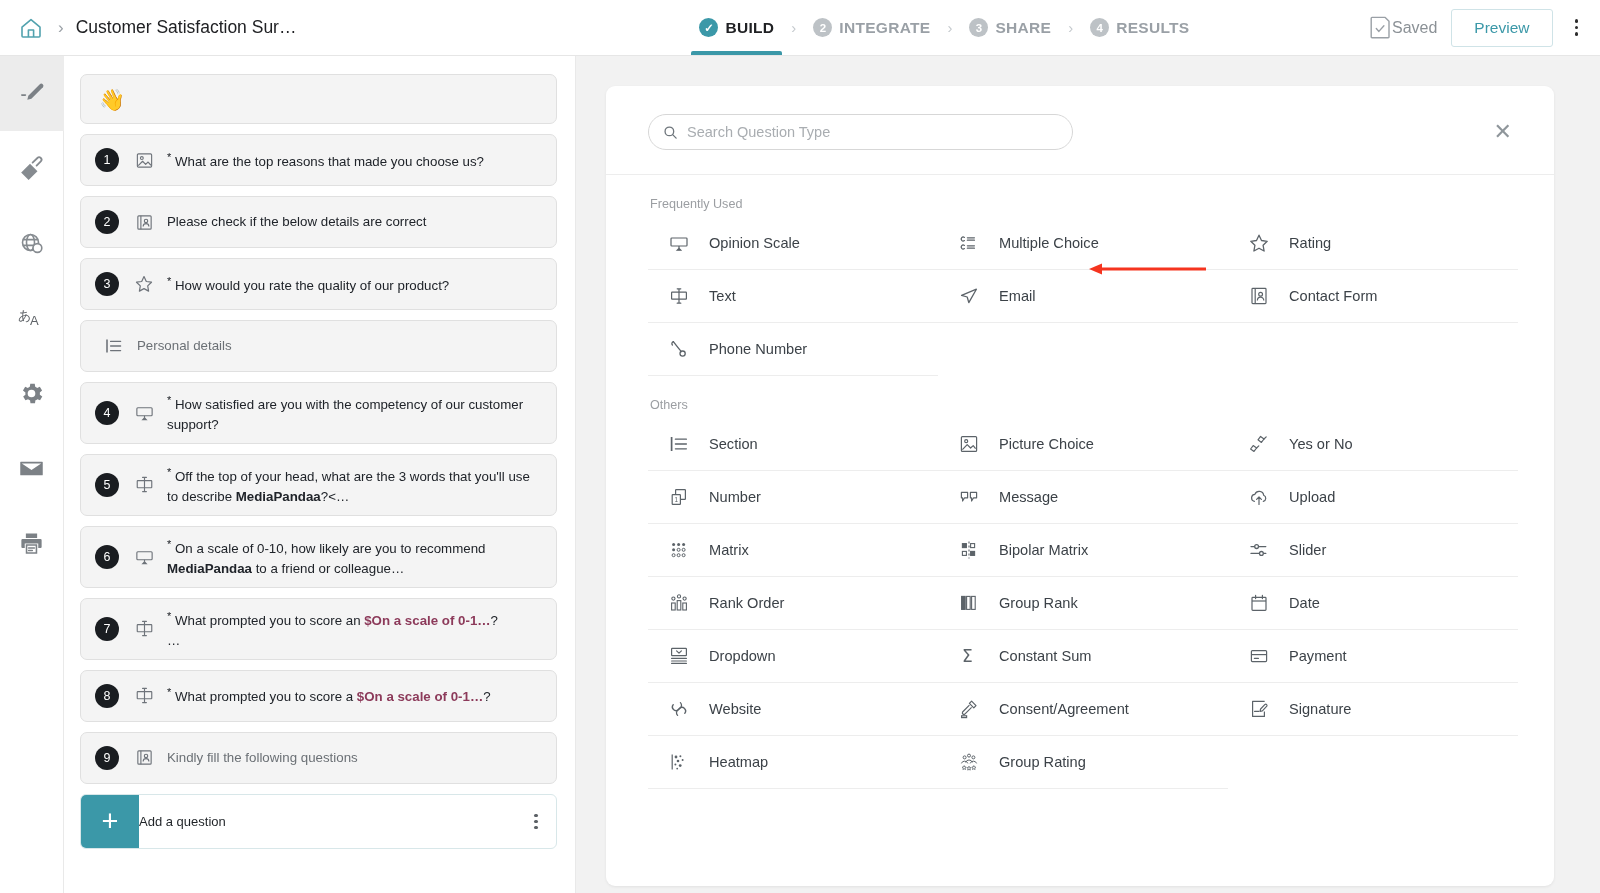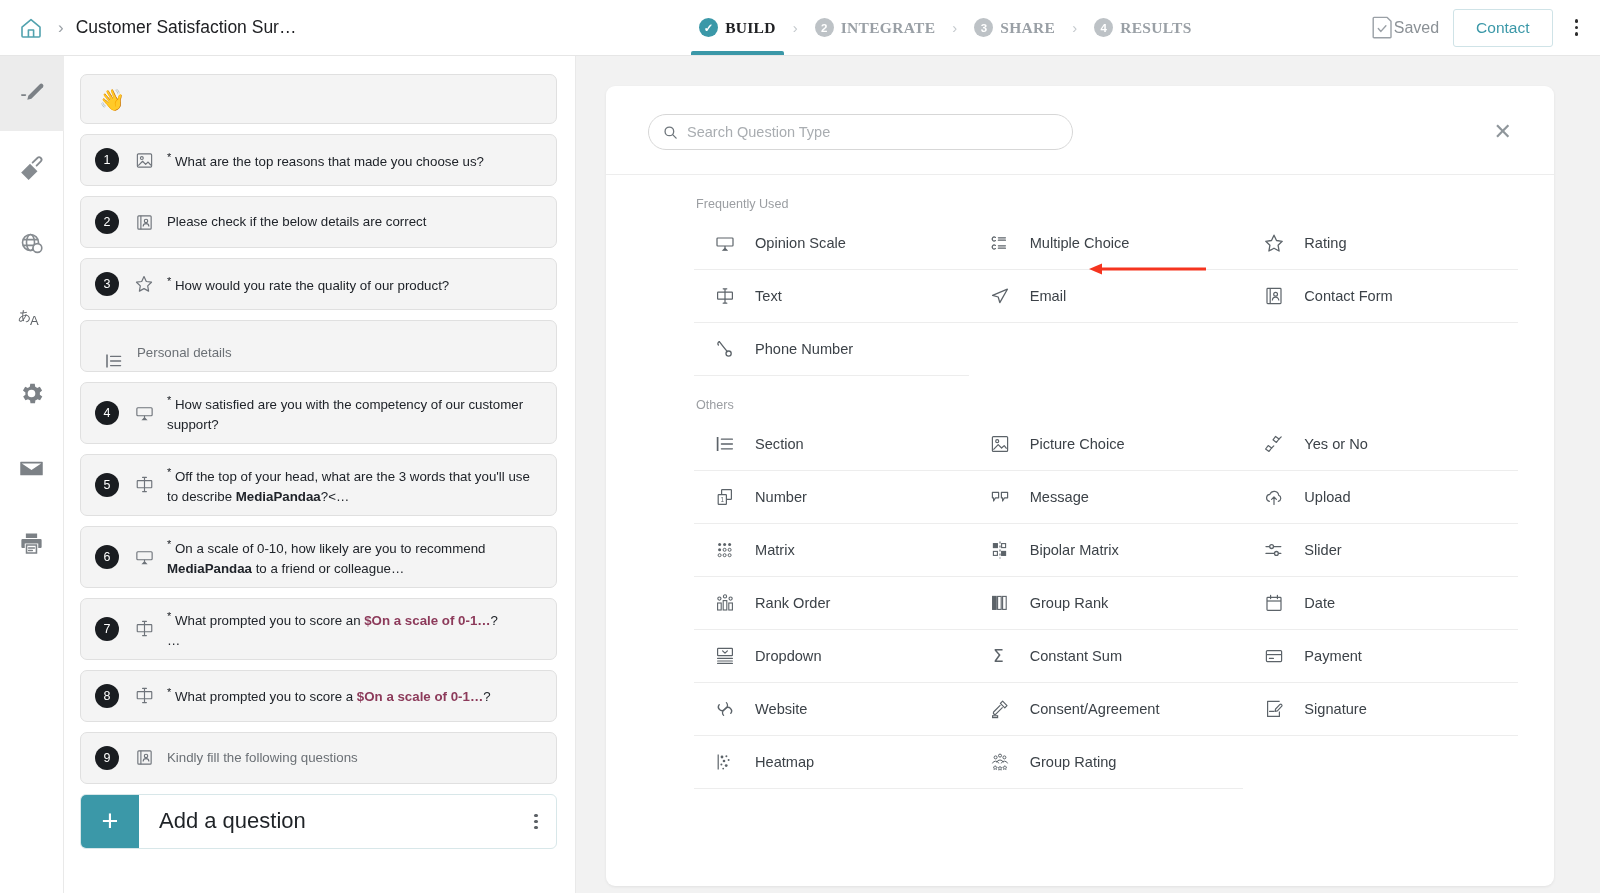--- a/index.html
+++ b/index.html
@@ -18,21 +18,21 @@
   }
   .hdr-left { display: flex; align-items: center; padding-left: 16px; gap: 12px; width: 520px; }
   .home-icon { width: 30px; height: 30px; display: flex; align-items: center; justify-content: center; }
   .chev-sep { color: #9aa0a6; font-size: 17px; line-height: 1; font-weight: 300; }
   .survey-title { font-size: 17.5px; color: #202124; white-space: nowrap; overflow: hidden; text-overflow: ellipsis; max-width: 330px; }
 
   .hdr-steps { flex: 1; display: flex; align-items: center; justify-content: center; gap: 13px; height: 100%; position: relative; }
   .step { display: flex; align-items: center; gap: 7px; height: 100%; position: relative; padding: 0 4px; }
   .step-badge { width: 19px; height: 19px; border-radius: 50%; background: #bdc2c6; color: #fff; font-size: 11.5px; font-weight: bold; display: flex; align-items: center; justify-content: center; }
   .step.active .step-badge { background: #3b98a8; }
-  .step-label { font-size: 15.5px; font-weight: bold; letter-spacing: .3px; color: #9aa0a6; font-family: Liberation Serif, serif; }
+  .step-label { font-size: 15.5px; font-weight: bold; letter-spacing: .3px; color: #9aa0a6; }
   .step.active .step-label { color: #202124; }
   .step.active::after { content: ""; position: absolute; left: -4px; right: -4px; bottom: 0; height: 4px; background: #3b98a8; border-radius: 2px 2px 0 0; }
   .step-arrow { color: #c4c9cd; font-size: 15px; font-weight: 300; }
 
   .hdr-right { display: flex; align-items: center; gap: 14px; padding-right: 14px; }
   .saved-box { display: flex; align-items: center; }
   .saved-label { font-size: 16px; color: #8b9196; }
   .preview-btn { border: 1px solid #cfe3e7; border-radius: 3px; background: #fff; color: #3b98a8; font-size: 15.5px; padding: 9px 22px; cursor: pointer; font-family: inherit; }
   .kebab { display: flex; flex-direction: column; gap: 3px; padding: 6px 8px; cursor: pointer; }
   .kebab i { width: 3.5px; height: 3.5px; border-radius: 50%; background: #2c2c2c; display: block; }
@@ -50,40 +50,40 @@
   .qcard { background: #f4f4f4; border: 1px solid #e0e0e0; border-radius: 7px; margin-bottom: 10px; display: flex; align-items: center; padding: 0 14px; min-height: 52px; cursor: pointer; }
   .qcard.welcome { min-height: 50px; padding-left: 18px; }
   .wave { font-size: 21px; line-height: 1; }
   .qnum { width: 24px; height: 24px; min-width: 24px; border-radius: 50%; background: #1a1d21; color: #fff; font-size: 12.5px; display: flex; align-items: center; justify-content: center; margin-right: 12px; }
   .qicon { width: 26px; min-width: 26px; display: flex; align-items: center; justify-content: center; margin-right: 10px; }
   .qtext { font-size: 13.3px; color: #20242a; line-height: 1.45; padding: 9px 0; word-break: break-word; }
   .qtext .req { color: #20242a; }
   .qtext b { font-weight: bold; }
   .qtext .pipe { color: #8c3a5a; font-weight: bold; }
   .qcard.plain .qtext { color: #6b7075; }
-  .qcard.section { min-height: 52px; padding-left: 20px; align-items: flex-end; }
+  .qcard.section { min-height: 52px; padding-left: 20px; }
 
   .addq { display: flex; align-items: stretch; border: 1px solid #d8e7e9; border-radius: 6px; background: #fff; margin-top: 4px; min-height: 55px; cursor: pointer; overflow: hidden; }
   .addq-plus { width: 58px; min-width: 58px; background: #3b98a8; color: #fff; font-size: 29px; font-weight: 300; display: flex; align-items: center; justify-content: center; }
-  .addq-label { flex: 1; display: flex; align-items: center; padding-left: 20px; font-size: 22px; color: #1f2327; }
+  .addq-label { flex: 1; display: flex; align-items: center; font-size: 13px; color: #1f2327; }
   .addq-kebab { display: flex; flex-direction: column; justify-content: center; align-items: center; gap: 3px; width: 40px; }
   .addq-kebab i { width: 3.2px; height: 3.2px; border-radius: 50%; background: #5c6166; }
 
   
   .work { flex: 1; background: #f2f2f2; padding: 30px 46px 0 30px; overflow: hidden; }
   .qt-card { background: #fff; border-radius: 9px; height: 800px; box-shadow: 0 1px 3px rgba(0,0,0,.07); display: flex; flex-direction: column; overflow: hidden; position: relative; }
   .qt-card::after { content:""; position:absolute; left:0; right:0; bottom:-14px; height:14px; background:#fff; border-radius:0 0 9px 9px; opacity:.55; }
 
   .search-row { display: flex; align-items: center; padding: 28px 36px 24px 42px; border-bottom: 1px solid #ededed; }
   .search-box { flex: 0 0 425px; height: 36px; border: 1px solid #d7d7d7; border-radius: 20px; display: flex; align-items: center; padding: 0 14px; gap: 9px; }
   .search-input { border: none; outline: none; flex: 1; font-size: 14.5px; font-family: inherit; color: #3c4043; background: transparent; }
   .search-input::placeholder { color: #a9adb1; }
   .close-x { margin-left: auto; color: #8f969b; font-size: 22px; line-height: 1; font-weight: 300; cursor: pointer; padding: 4px 6px; }
 
-  .qt-scroll { flex: 1; padding: 0 36px 0 42px; overflow: hidden; margin-left: 46px; }
+  .qt-scroll { flex: 1; padding: 0 36px 0 42px; overflow: hidden; }
   .group-title { font-size: 12.6px; color: #9b9ea2; margin: 22px 0 6px 2px; }
   .qt-grid { display: grid; grid-template-columns: 1fr 1fr 1fr; text-align: center; }
   .qt-item { display: flex; align-items: center; gap: 17px; height: 53px; padding: 0 6px 0 18px; border-bottom: 1px solid #ededed; cursor: pointer; position: relative; }
   .qt-item .ic { width: 26px; min-width: 26px; display: flex; align-items: center; justify-content: center; }
   .qt-item .lb { font-size: 14.6px; color: #3c4248; white-space: nowrap; }
   .qt-item.empty { border-bottom: none; cursor: default; }
 
   
   .arrow-anno { position: absolute; left: 1088px; top: 262px; width: 118px; height: 14px; z-index: 40; pointer-events: none; }
 
@@ -132,21 +132,21 @@
       <div class="saved-box">
         <span>
           <svg width="23" height="25" viewBox="0 0 23 25" fill="none" stroke="#9aa0a6" stroke-width="1.4">
             <path d="M3 2.4h13.2L20 6.2V22a.8.8 0 0 1-.8.8H3a.8.8 0 0 1-.8-.8V3.2A.8.8 0 0 1 3 2.4z" stroke-linejoin="round"></path>
             <path d="M7 10.5h9M7 14.2h6" stroke-linecap="round" opacity="0"></path>
             <path d="M7.3 13.6l2.6 2.8 5-5.6" stroke-linecap="round" stroke-linejoin="round"></path>
           </svg>
         </span>
         <span class="saved-label">Saved</span>
       </div>
-      <button class="preview-btn">Contact</button>
+      <button class="preview-btn">Preview</button>
       <div class="kebab">
           <i></i>
           <i></i>
           <i></i>
         </div>
     </div>
   </div>
 
   <div class="body">
 

